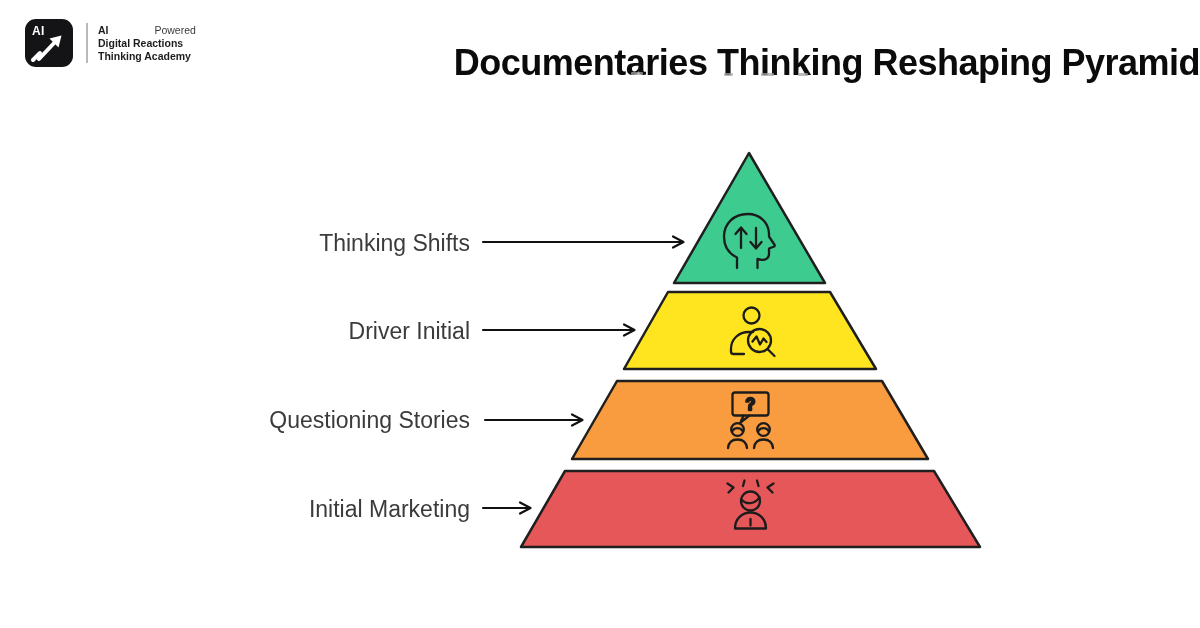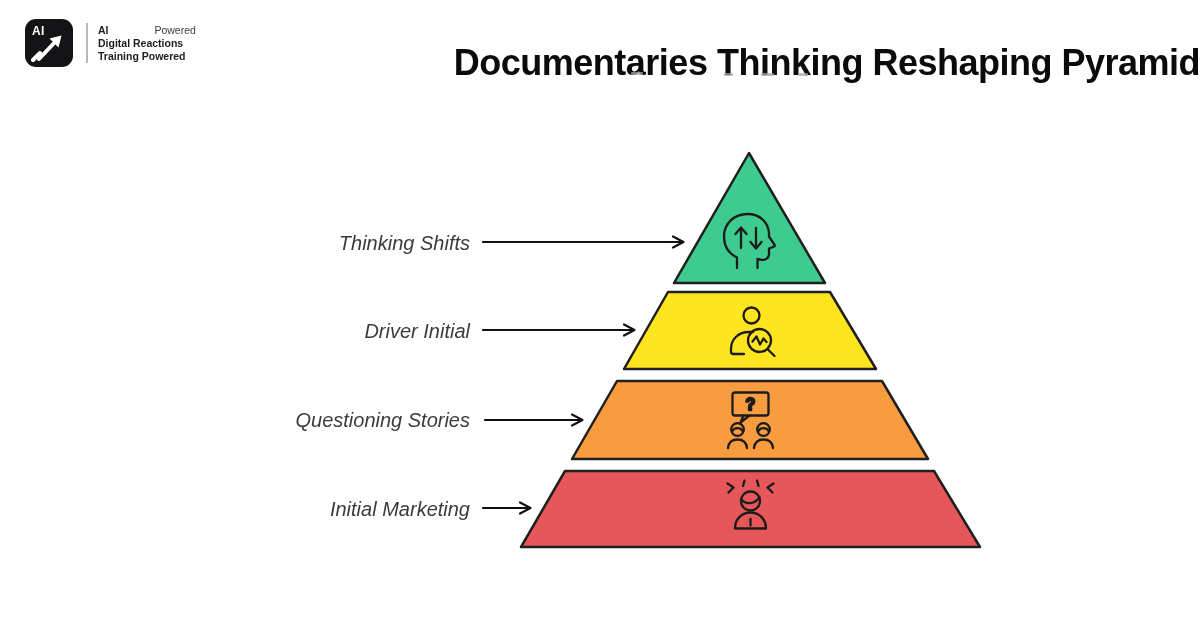--- a/index.html
+++ b/index.html
@@ -22,21 +22,21 @@
   .brand-text .l2,.brand-text .l3{font-weight:800;}
   .page-title{
     position:absolute;left:0;right:0;top:17px;text-align:right;padding-left:56px;
     font-size:36px;line-height:44px;font-weight:700;letter-spacing:-.5px;color:#0b0b0b;
   }
   
   .artifact-dash{position:absolute;height:3px;background:#a6a6a6;opacity:.75;border-radius:1px;}
   
   .lvl-label{
     position:absolute;right:730px;height:26px;line-height:26px;white-space:nowrap;
-    font-size:20px;color:#3b3b3b;font-style:italic;
+    font-size:23px;color:#3b3b3b;
   }
   
   .diagram{position:absolute;left:0;top:0;width:1200px;height:628px;}
   .shape{stroke:#1f1f1f;stroke-width:2.5;stroke-linejoin:round;}
   .ic{fill:none;stroke:#1c1c1c;stroke-width:2.3;stroke-linecap:round;stroke-linejoin:round;}
   .arrow{stroke:#111;stroke-width:2.2;stroke-linecap:round;fill:none;}
   .qmark{font-family:"Liberation Sans",sans-serif;font-size:16px;font-weight:700;fill:#1c1c1c;}
 </style>
 </head>
 <body>
@@ -47,21 +47,21 @@
     <svg width="48" height="48" viewBox="0 0 48 48" style="position:absolute;left:0;top:0">
       <line x1="8" y1="41" x2="15" y2="34" stroke="#fff" stroke-width="4" stroke-linecap="round"></line>
       <line x1="14" y1="40" x2="31" y2="22" stroke="#fff" stroke-width="4" stroke-linecap="round"></line>
       <polygon points="36.5,16.5 24.5,19.5 33.5,28.5" fill="#fff"></polygon>
     </svg>
   </div>
   <div class="brand-divider"></div>
   <div class="brand-text">
     <div class="l1"><b>AI</b><span> Powered</span></div>
     <div class="l2">Digital Reactions</div>
-    <div class="l3">Training Powered</div>
+    <div class="l3">Thinking Academy</div>
   </div>
 </div>
 
 <h1 class="page-title">Documentaries Thinking Reshaping Pyramid</h1>
 
 <div>
   <div class="artifact-dash" style="left:631px;top:72px;width:12px"></div>
   <div class="artifact-dash" style="left:724px;top:73px;width:9px"></div>
   <div class="artifact-dash" style="left:761px;top:73px;width:13px"></div>
   <div class="artifact-dash" style="left:798px;top:73px;width:10px"></div>

